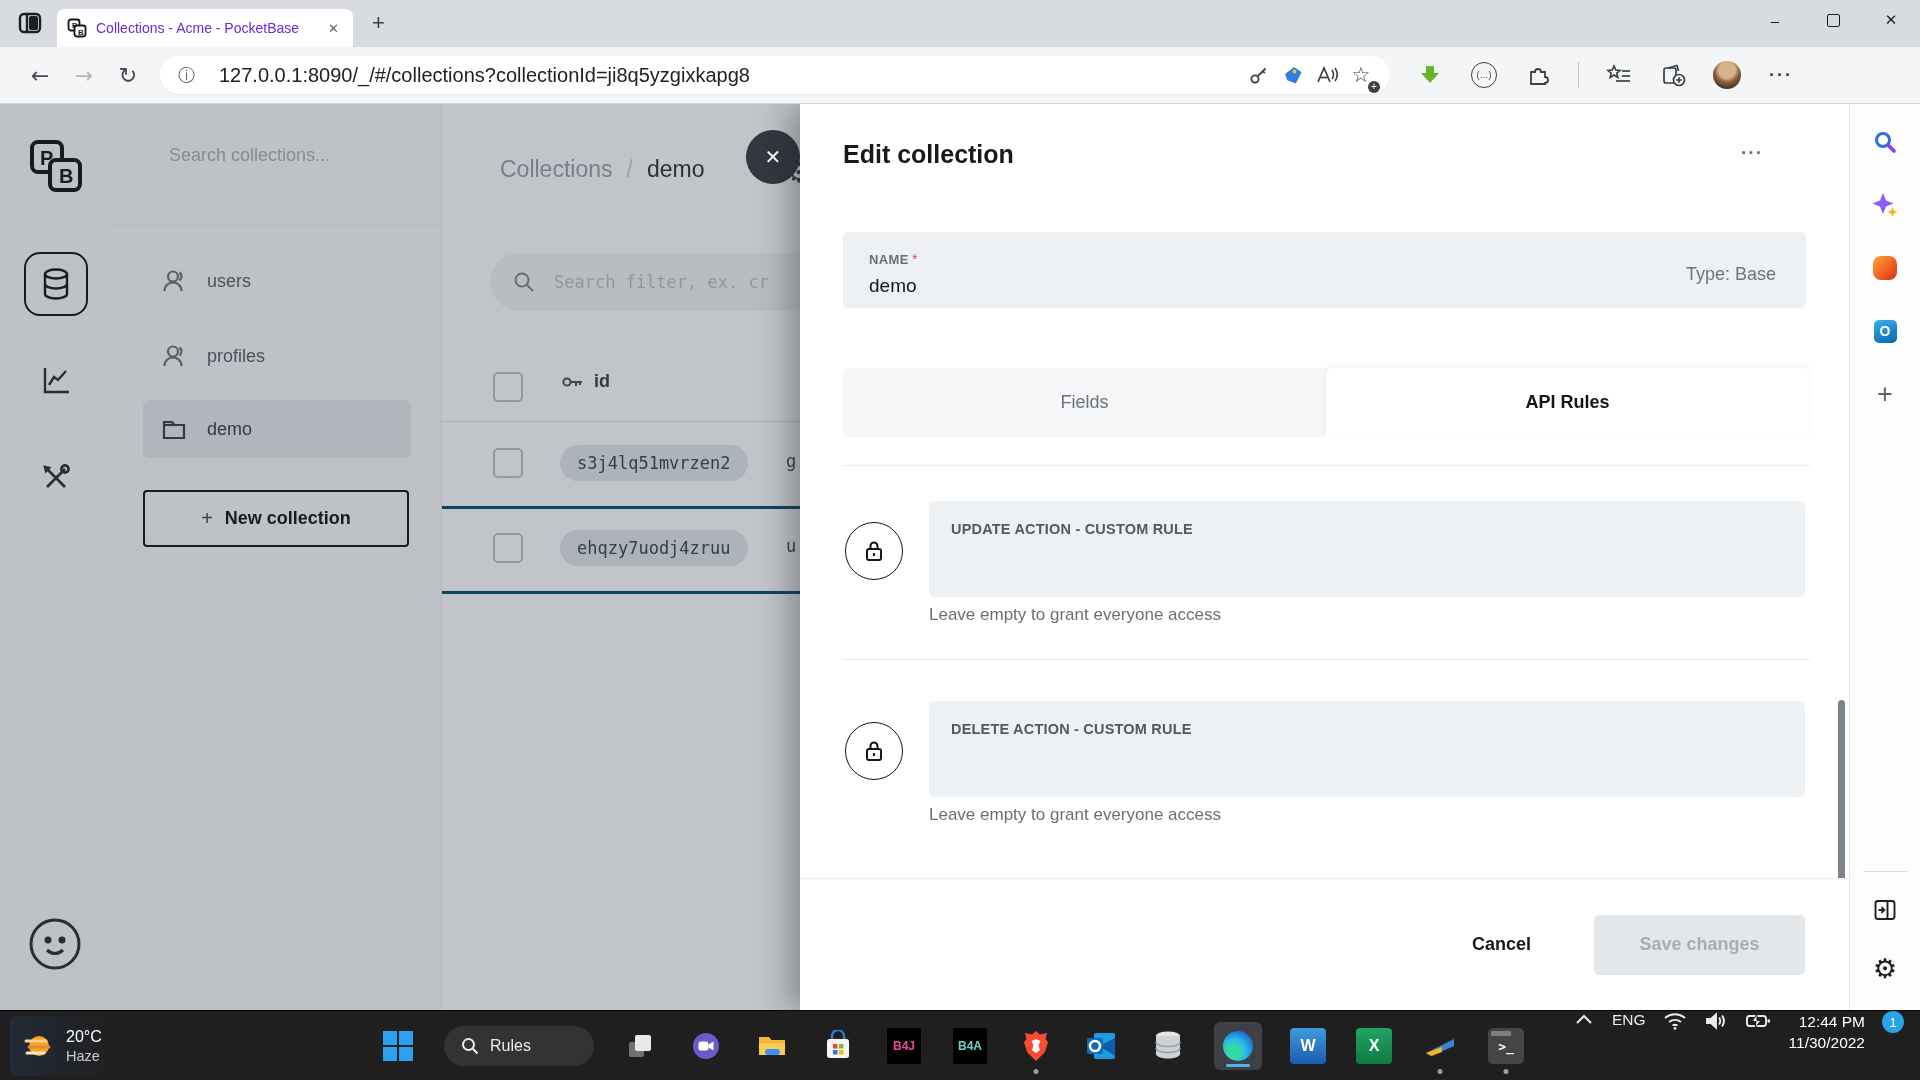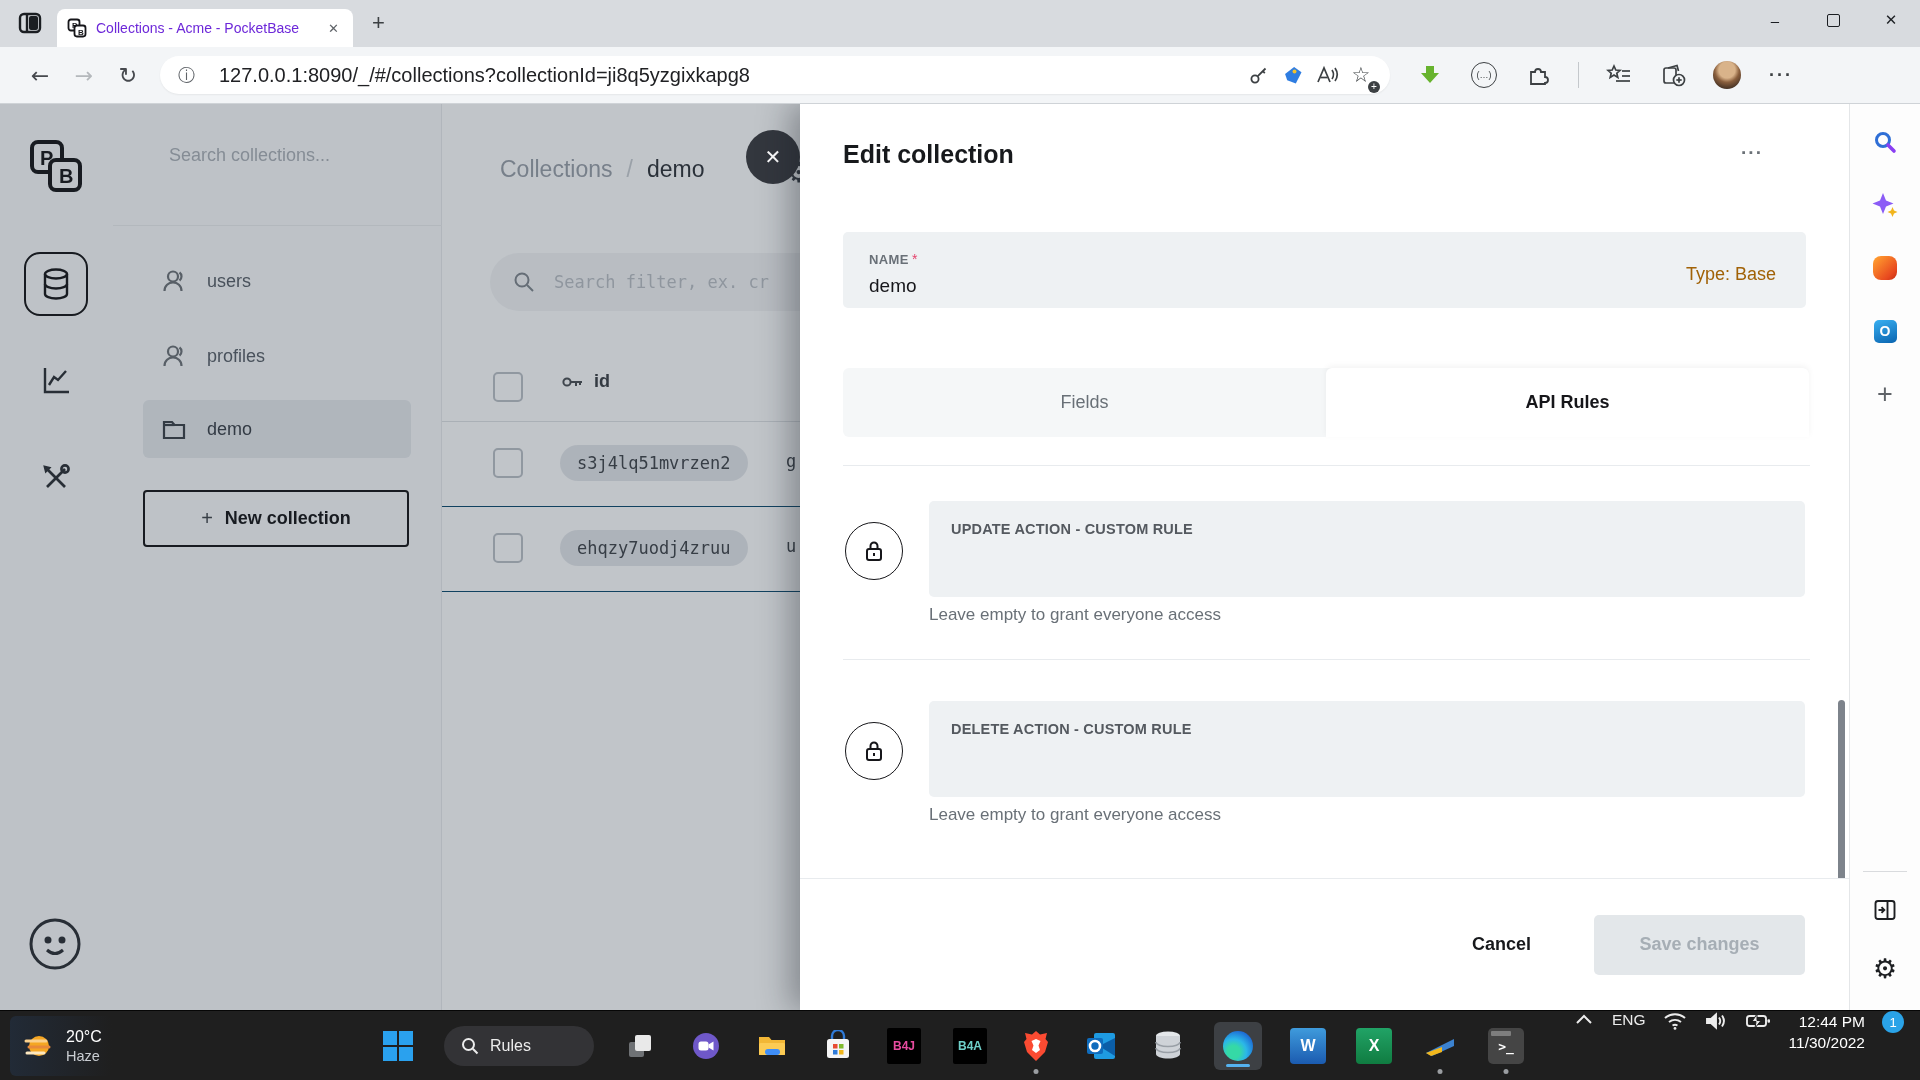--- a/index.html
+++ b/index.html
@@ -70,21 +70,21 @@
   .crumb-root{color:#959ca6;}
   .crumb-sep{color:#c3c8ce;}
   .crumb-cur{color:#2e333a;}
   .crumb-gear{position:absolute;left:344px;top:52px;font-family:"DejaVu Sans",sans-serif;font-size:28px;color:#3a3f46;}
   .filter-pill{position:absolute;left:48px;top:149px;width:600px;height:58px;background:#eceef1;border-radius:29px;
     display:flex;align-items:center;padding:0 22px;box-sizing:border-box;gap:16px;}
   .filter-input{flex:1;border:none;background:transparent;outline:none;
     font-family:"DejaVu Sans Mono",monospace;font-size:17px;color:#3f444b;}
   .filter-input::placeholder{color:#b5bac1;}
   .thead{position:absolute;left:0;top:251px;width:358px;height:66px;border-bottom:1px solid #d9dce0;}
-  .trow{position:absolute;left:0;width:358px;height:85px;border-bottom:1px solid #0c4a6e;}
+  .trow{position:absolute;left:0;width:358px;height:85px;border-bottom:3px solid #0c4a6e;}
   .cbox{position:absolute;left:51px;width:30px;height:30px;border:2px solid #b6bcc3;border-radius:5px;box-sizing:border-box;}
   .id-head{position:absolute;left:120px;top:16px;display:flex;align-items:center;gap:10px;
     font-size:18px;font-weight:700;color:#3b4046;}
   .id-pill{position:absolute;left:118px;top:24px;height:36px;background:#dde1e6;border-radius:18px;
     display:flex;align-items:center;padding:0 17px;font-family:"DejaVu Sans Mono",monospace;font-size:17px;color:#3f444b;}
   .peek{position:absolute;left:344px;top:30px;font-family:"DejaVu Sans Mono",monospace;font-size:17px;color:#3f444b;}
 
   .dim{position:absolute;inset:0;background:rgba(33,42,55,.25);z-index:5;}
   .overlay-close{position:absolute;left:746px;top:26px;width:54px;height:54px;border-radius:50%;background:#33373e;
     color:#fff;display:flex;align-items:center;justify-content:center;font-size:20px;z-index:6;}
@@ -92,21 +92,21 @@
   
   .panel{position:absolute;left:800px;top:0;width:1049px;height:906px;background:#fff;z-index:7;
     box-shadow:-10px 0 30px rgba(20,25,35,.35);}
   .panel-title{position:absolute;left:43px;top:36px;font-size:25px;font-weight:600;color:#17191c;}
   .panel-menu{position:absolute;right:86px;top:38px;font-size:19px;font-weight:700;color:#6b7177;letter-spacing:1px;}
   .name-field{position:absolute;left:43px;top:128px;width:963px;height:76px;background:#eef1f3;border-radius:5px;box-sizing:border-box;
     padding:18px 26px;}
   .fld-label{font-size:13px;font-weight:700;letter-spacing:.4px;color:#697077;}
   .req{color:#e5426b;font-size:14px;margin-left:3px;}
   .name-value{margin-top:7px;font-size:19px;color:#16161a;}
-  .type-badge{position:absolute;right:30px;top:32px;font-size:18px;color:#a16207;}
+  .type-badge{position:absolute;right:30px;top:32px;font-size:18px;color:#737373;}
   .tabsbar{position:absolute;left:43px;top:264px;width:966px;height:69px;background:#f5f7f8;border-radius:6px;display:flex;}
   .ptab{width:483px;height:69px;display:flex;align-items:center;justify-content:center;font-size:18px;color:#697077;box-sizing:border-box;}
   .ptab.sel{background:#fff;border-radius:6px 6px 0 0;color:#16161a;font-weight:600;box-shadow:0 -2px 6px rgba(0,0,0,.05);}
   .pdiv{position:absolute;left:43px;width:967px;height:1px;background:#e8ebee;}
   .lock-circ{position:absolute;left:45px;width:58px;height:58px;border:1.8px solid #16161a;border-radius:50%;
     box-sizing:border-box;display:flex;align-items:center;justify-content:center;}
   .rule-field{position:absolute;left:129px;width:876px;height:96px;background:#eef1f3;border-radius:5px;box-sizing:border-box;padding:20px 22px;}
   .rule-label{font-size:14.5px;font-weight:700;letter-spacing:.2px;color:#54595f;}
   .rule-cap{position:absolute;left:129px;font-size:17px;color:#697077;}
   .panel-scrollbar{position:absolute;left:1038px;top:596px;width:7px;height:182px;background:#7d838b;border-radius:4px;}

